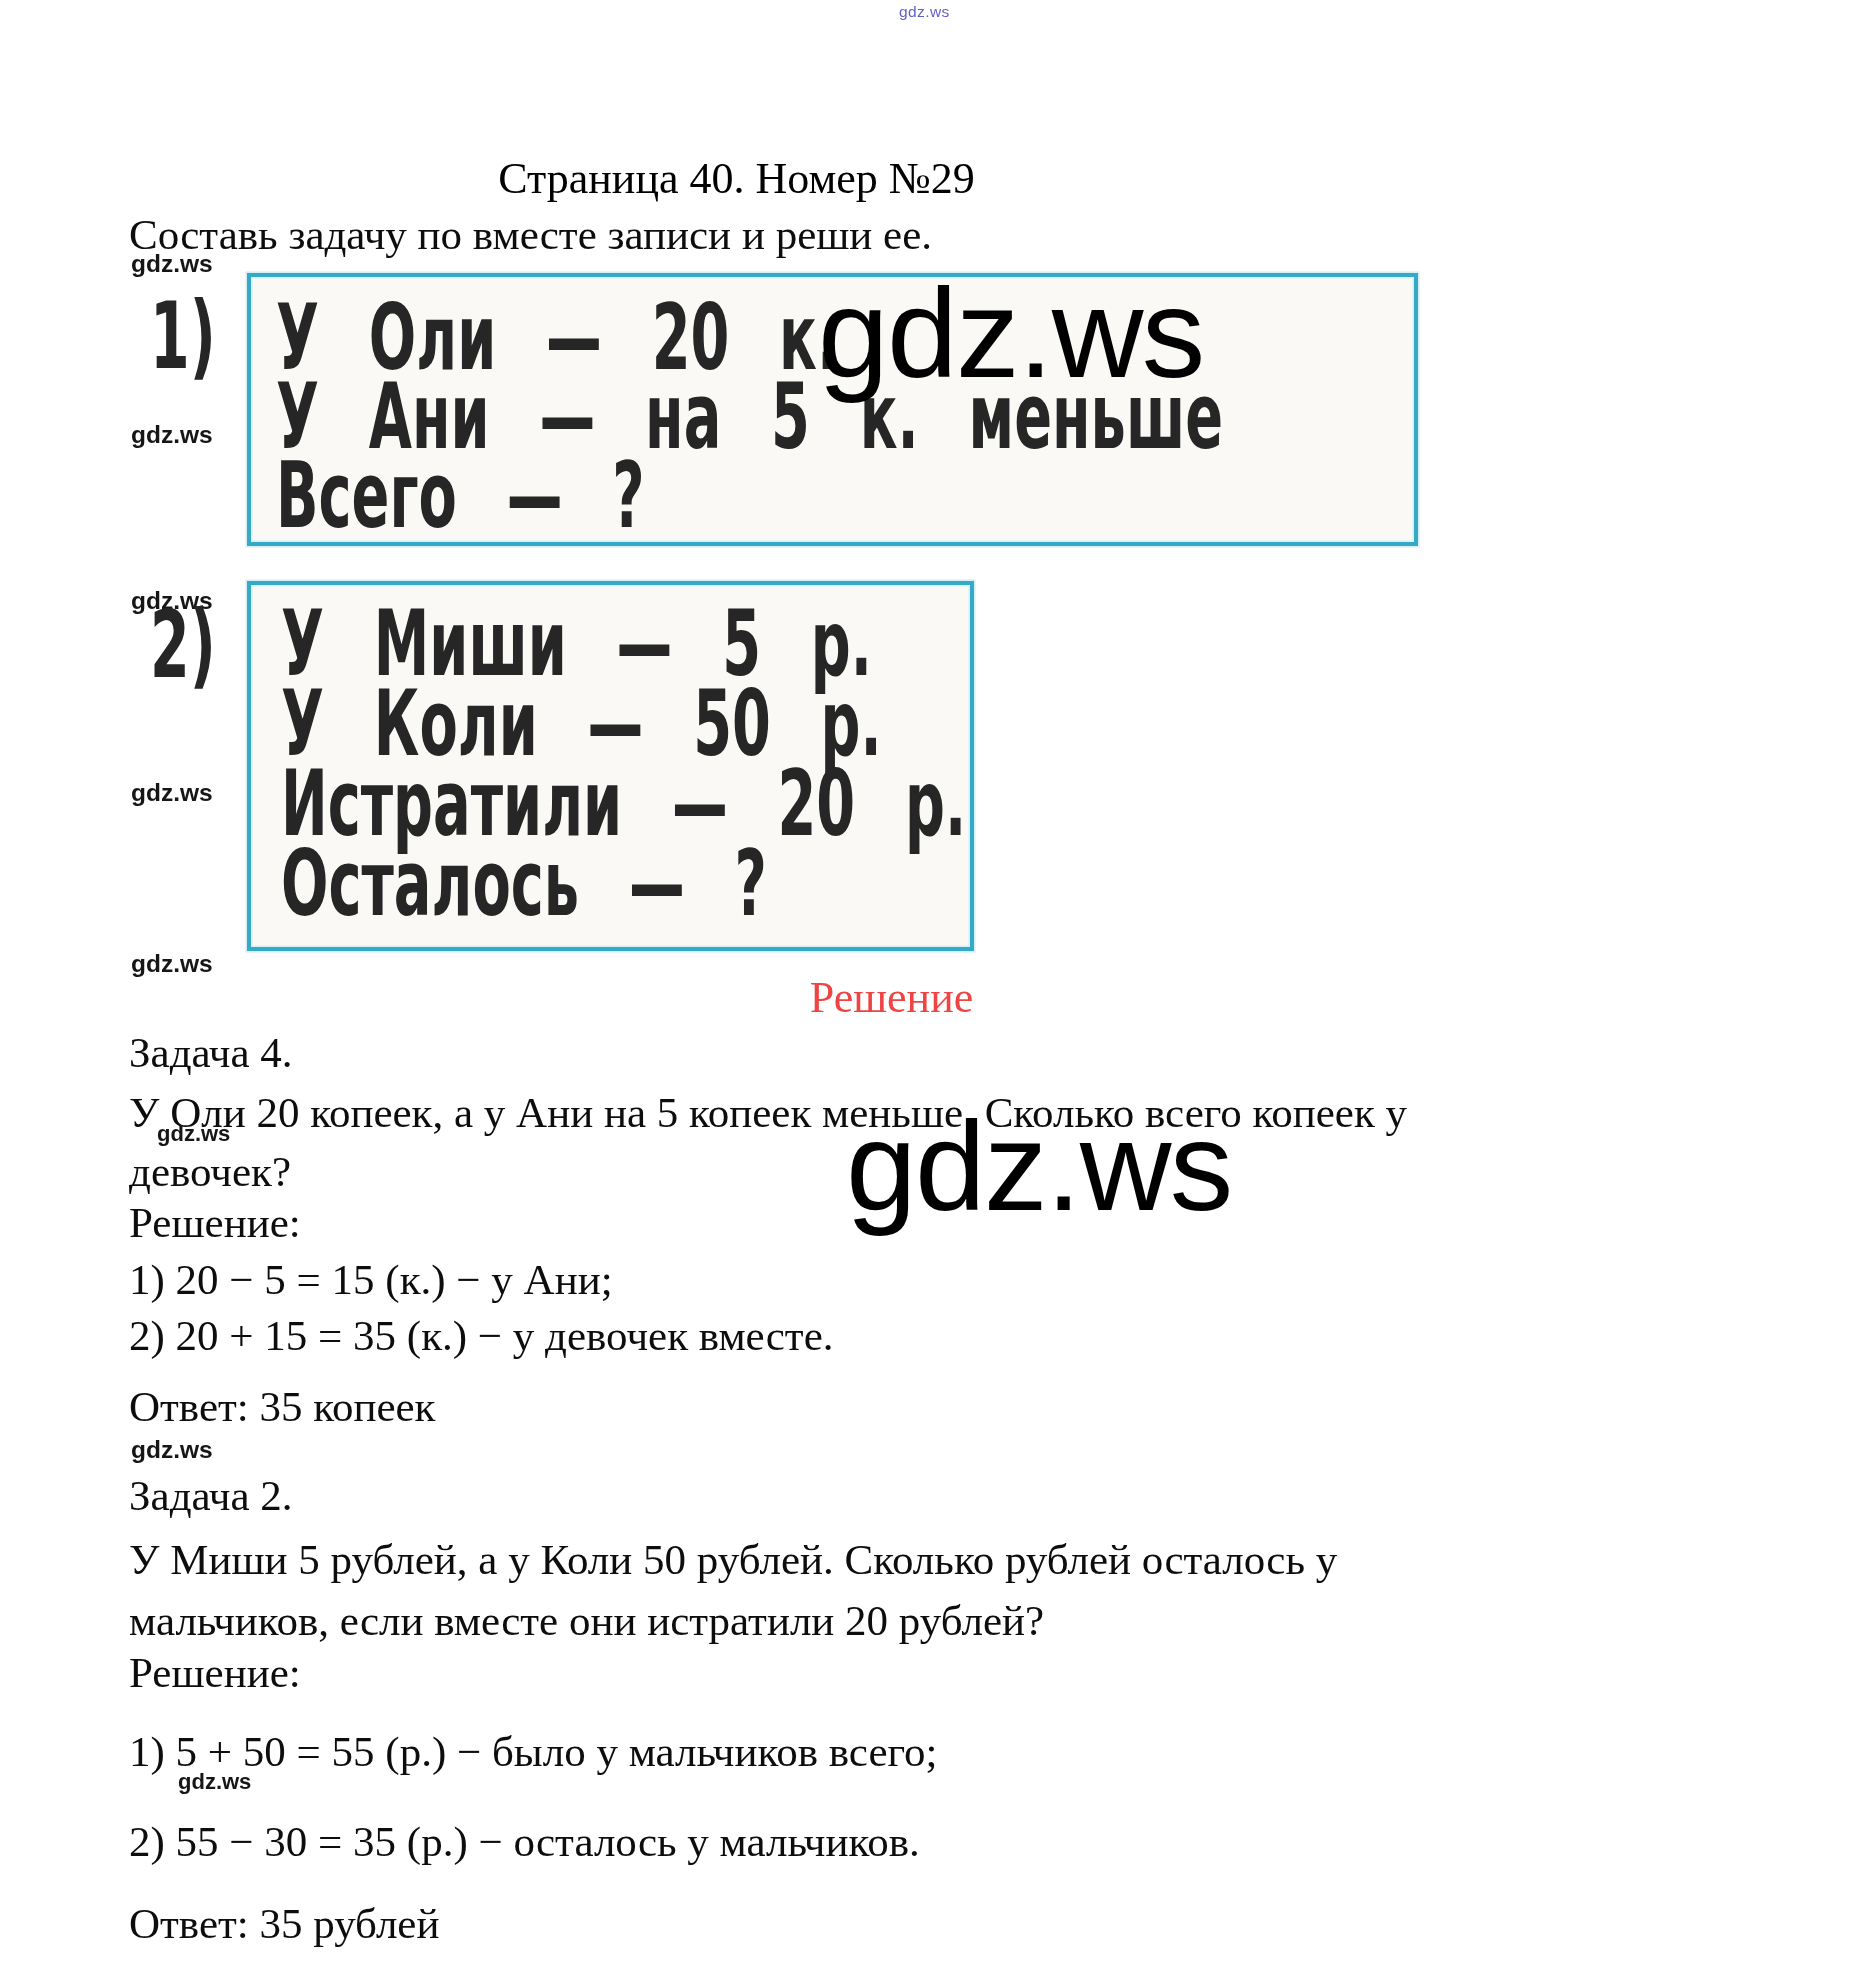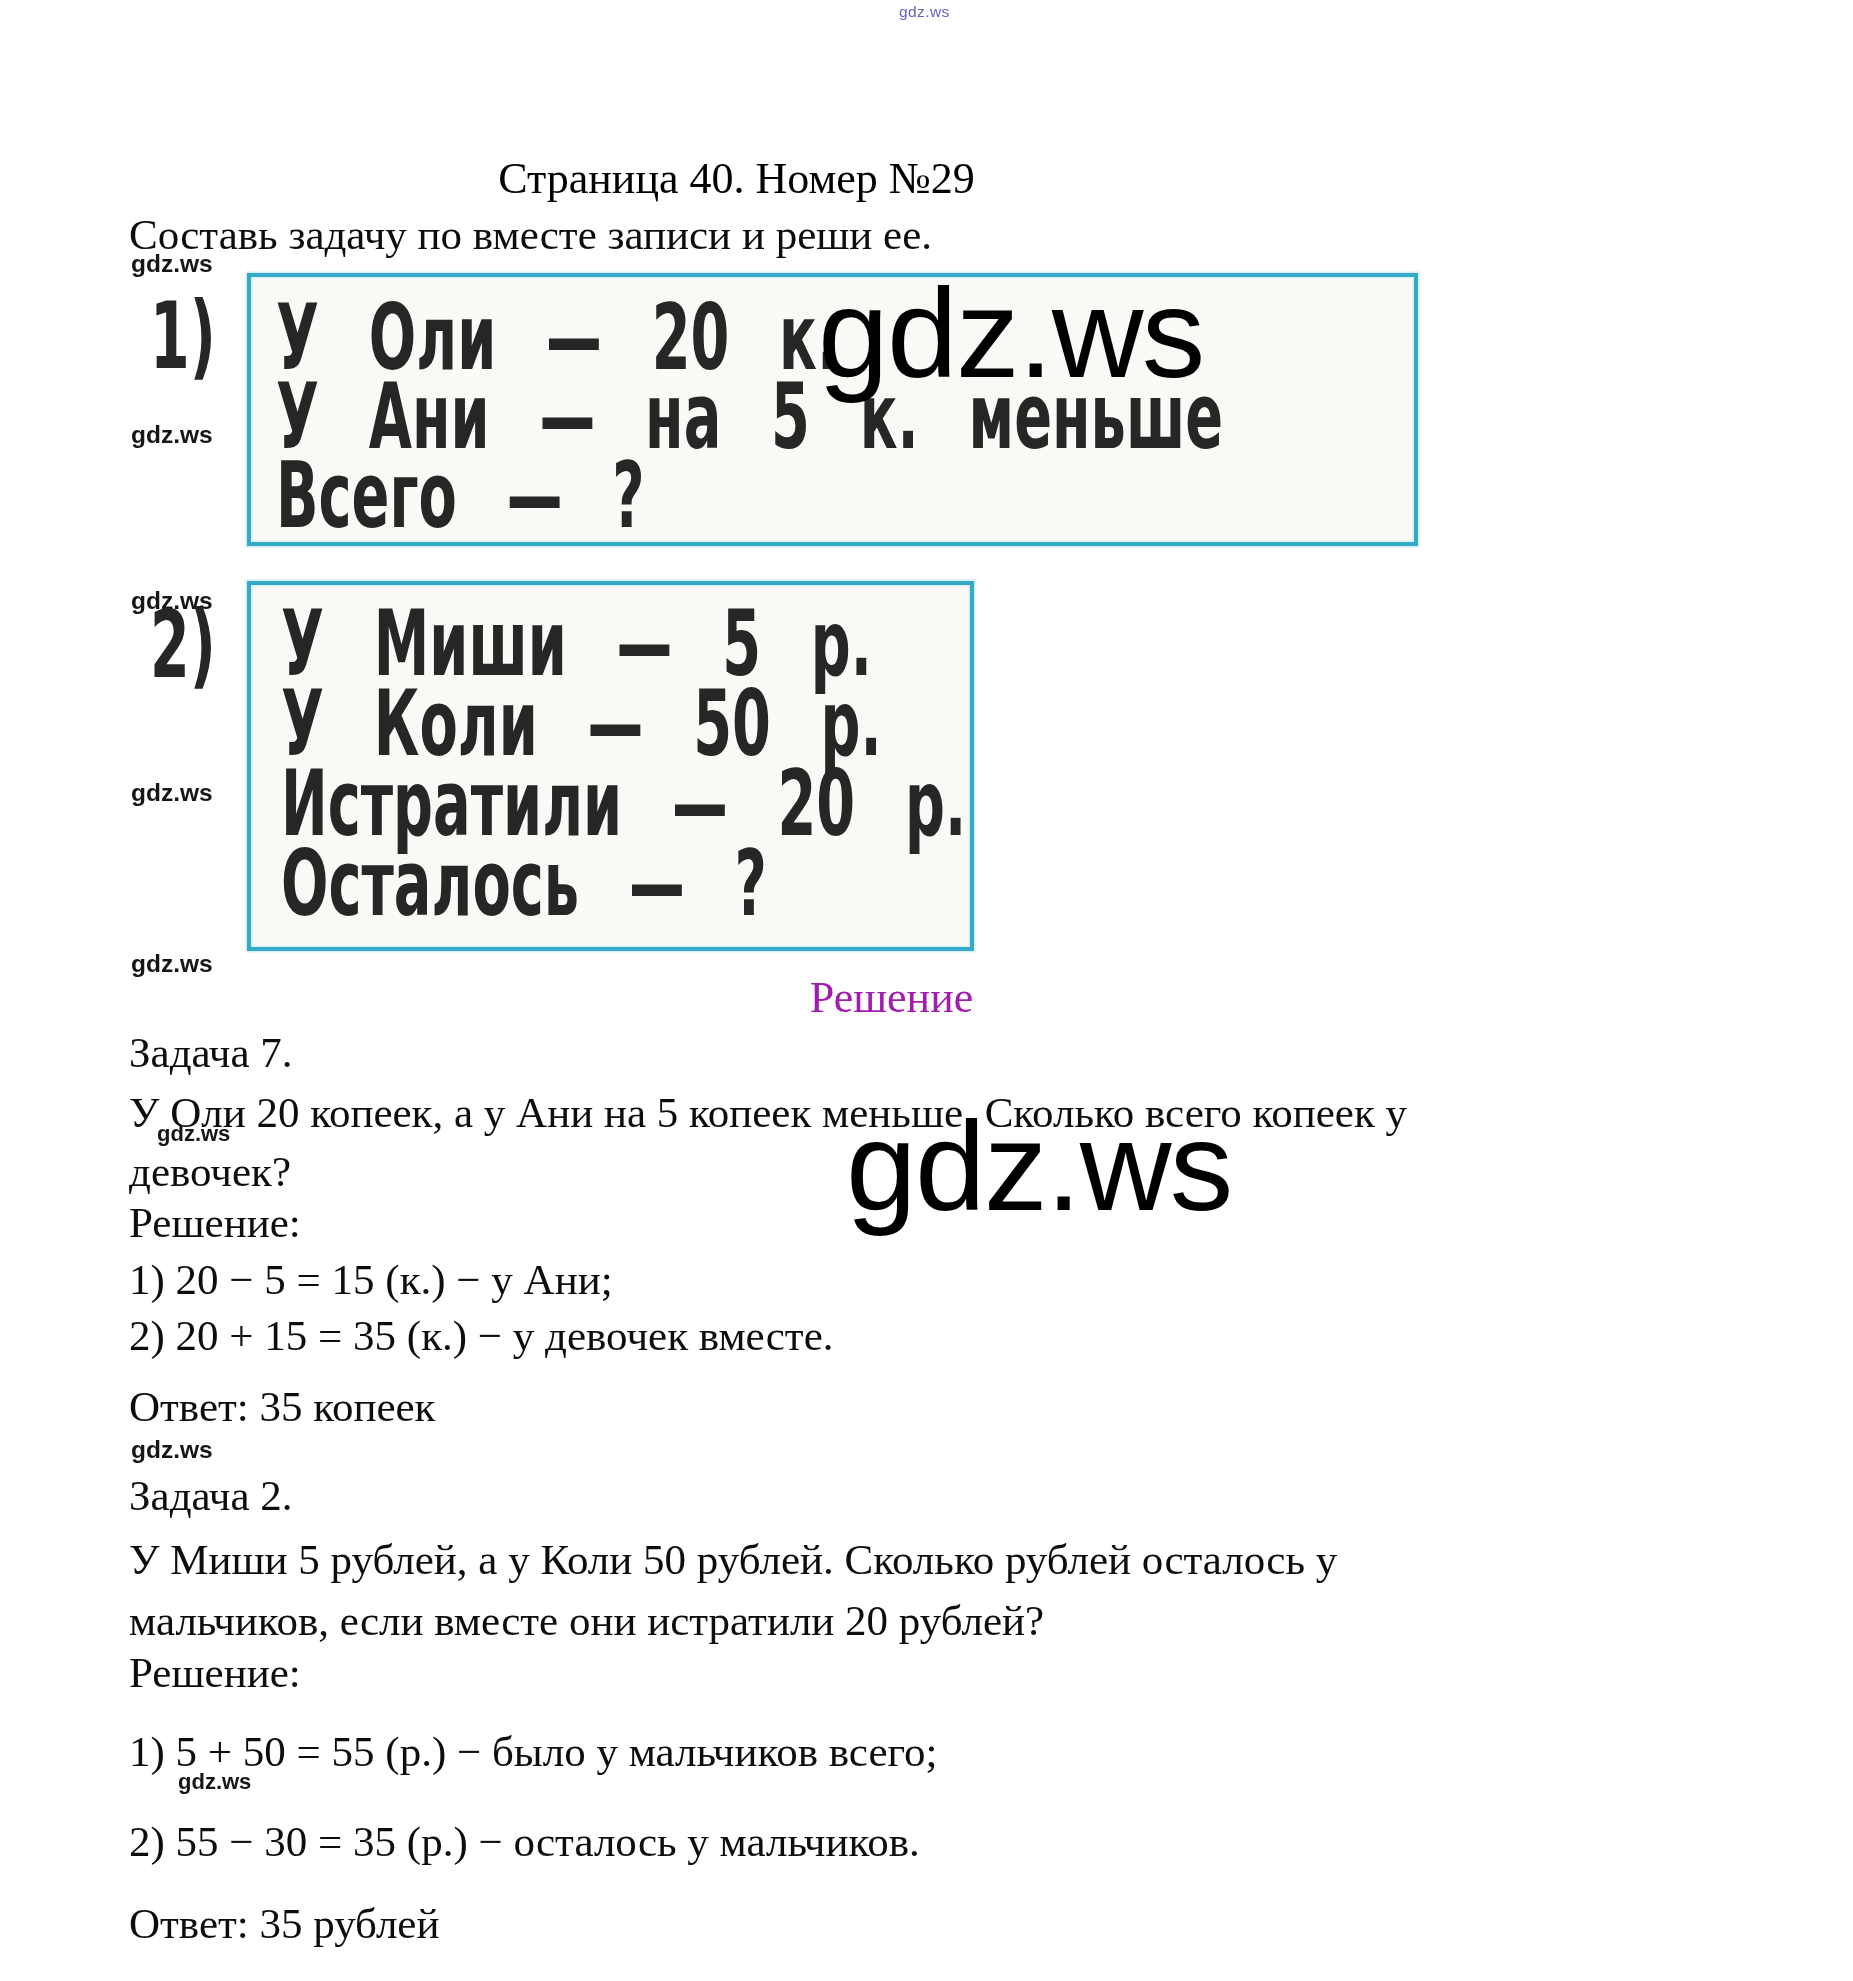--- a/index.html
+++ b/index.html
@@ -23,21 +23,21 @@
     position:absolute;left:0;top:155px;width:1473px;
     text-align:center;font-size:44px;line-height:1.1;color:#000;
     white-space:nowrap;
   }
   .instruction{
     position:absolute;left:129px;top:211px;
     font-size:43px;line-height:1.1;white-space:nowrap;
   }
   .solution-heading{
     position:absolute;left:0;top:974px;width:1783px;
-    text-align:center;font-size:44px;line-height:1.1;color:#a21caf;
+    text-align:center;font-size:44px;line-height:1.1;color:#ef4444;
   }
   .line{
     position:absolute;left:129px;
     font-size:43px;line-height:1.15;white-space:nowrap;color:var(--text);
   }
   .t1-heading{top:1028px;}
   .t1-p1{top:1088px;}
   .t1-p2{top:1147px;}
   .t1-sol{top:1198px;}
   .t1-s1{top:1255px;}
@@ -141,21 +141,21 @@
     <div class="box-lines">
         <div class="box-line">У Миши — 5 р.</div>
         <div class="box-line">У Коли — 50 р.</div>
         <div class="box-line">Истратили — 20 р.</div>
         <div class="box-line">Осталось — ?</div>
       </div>
   </div>
 
   <div class="solution-heading">Решение</div>
 
-  <div class="line t1-heading">Задача 7.</div>
+  <div class="line t1-heading">Задача 4.</div>
   <div class="line t1-p1">У Оли 20 копеек, а у Ани на 5 копеек меньше. Сколько всего копеек у</div>
   <div class="line t1-p2">девочек?</div>
   <div class="line t1-sol">Решение:</div>
   <div class="line t1-s1">1) 20 − 5 = 15 (к.) − у Ани;</div>
   <div class="line t1-s2">2) 20 + 15 = 35 (к.) − у девочек вместе.</div>
   <div class="line t1-ans">Ответ: 35 копеек</div>
 
   <div class="line t2-heading">Задача 2.</div>
   <div class="line t2-p1">У Миши 5 рублей, а у Коли 50 рублей. Сколько рублей осталось у</div>
   <div class="line t2-p2">мальчиков, если вместе они истратили 20 рублей?</div>

